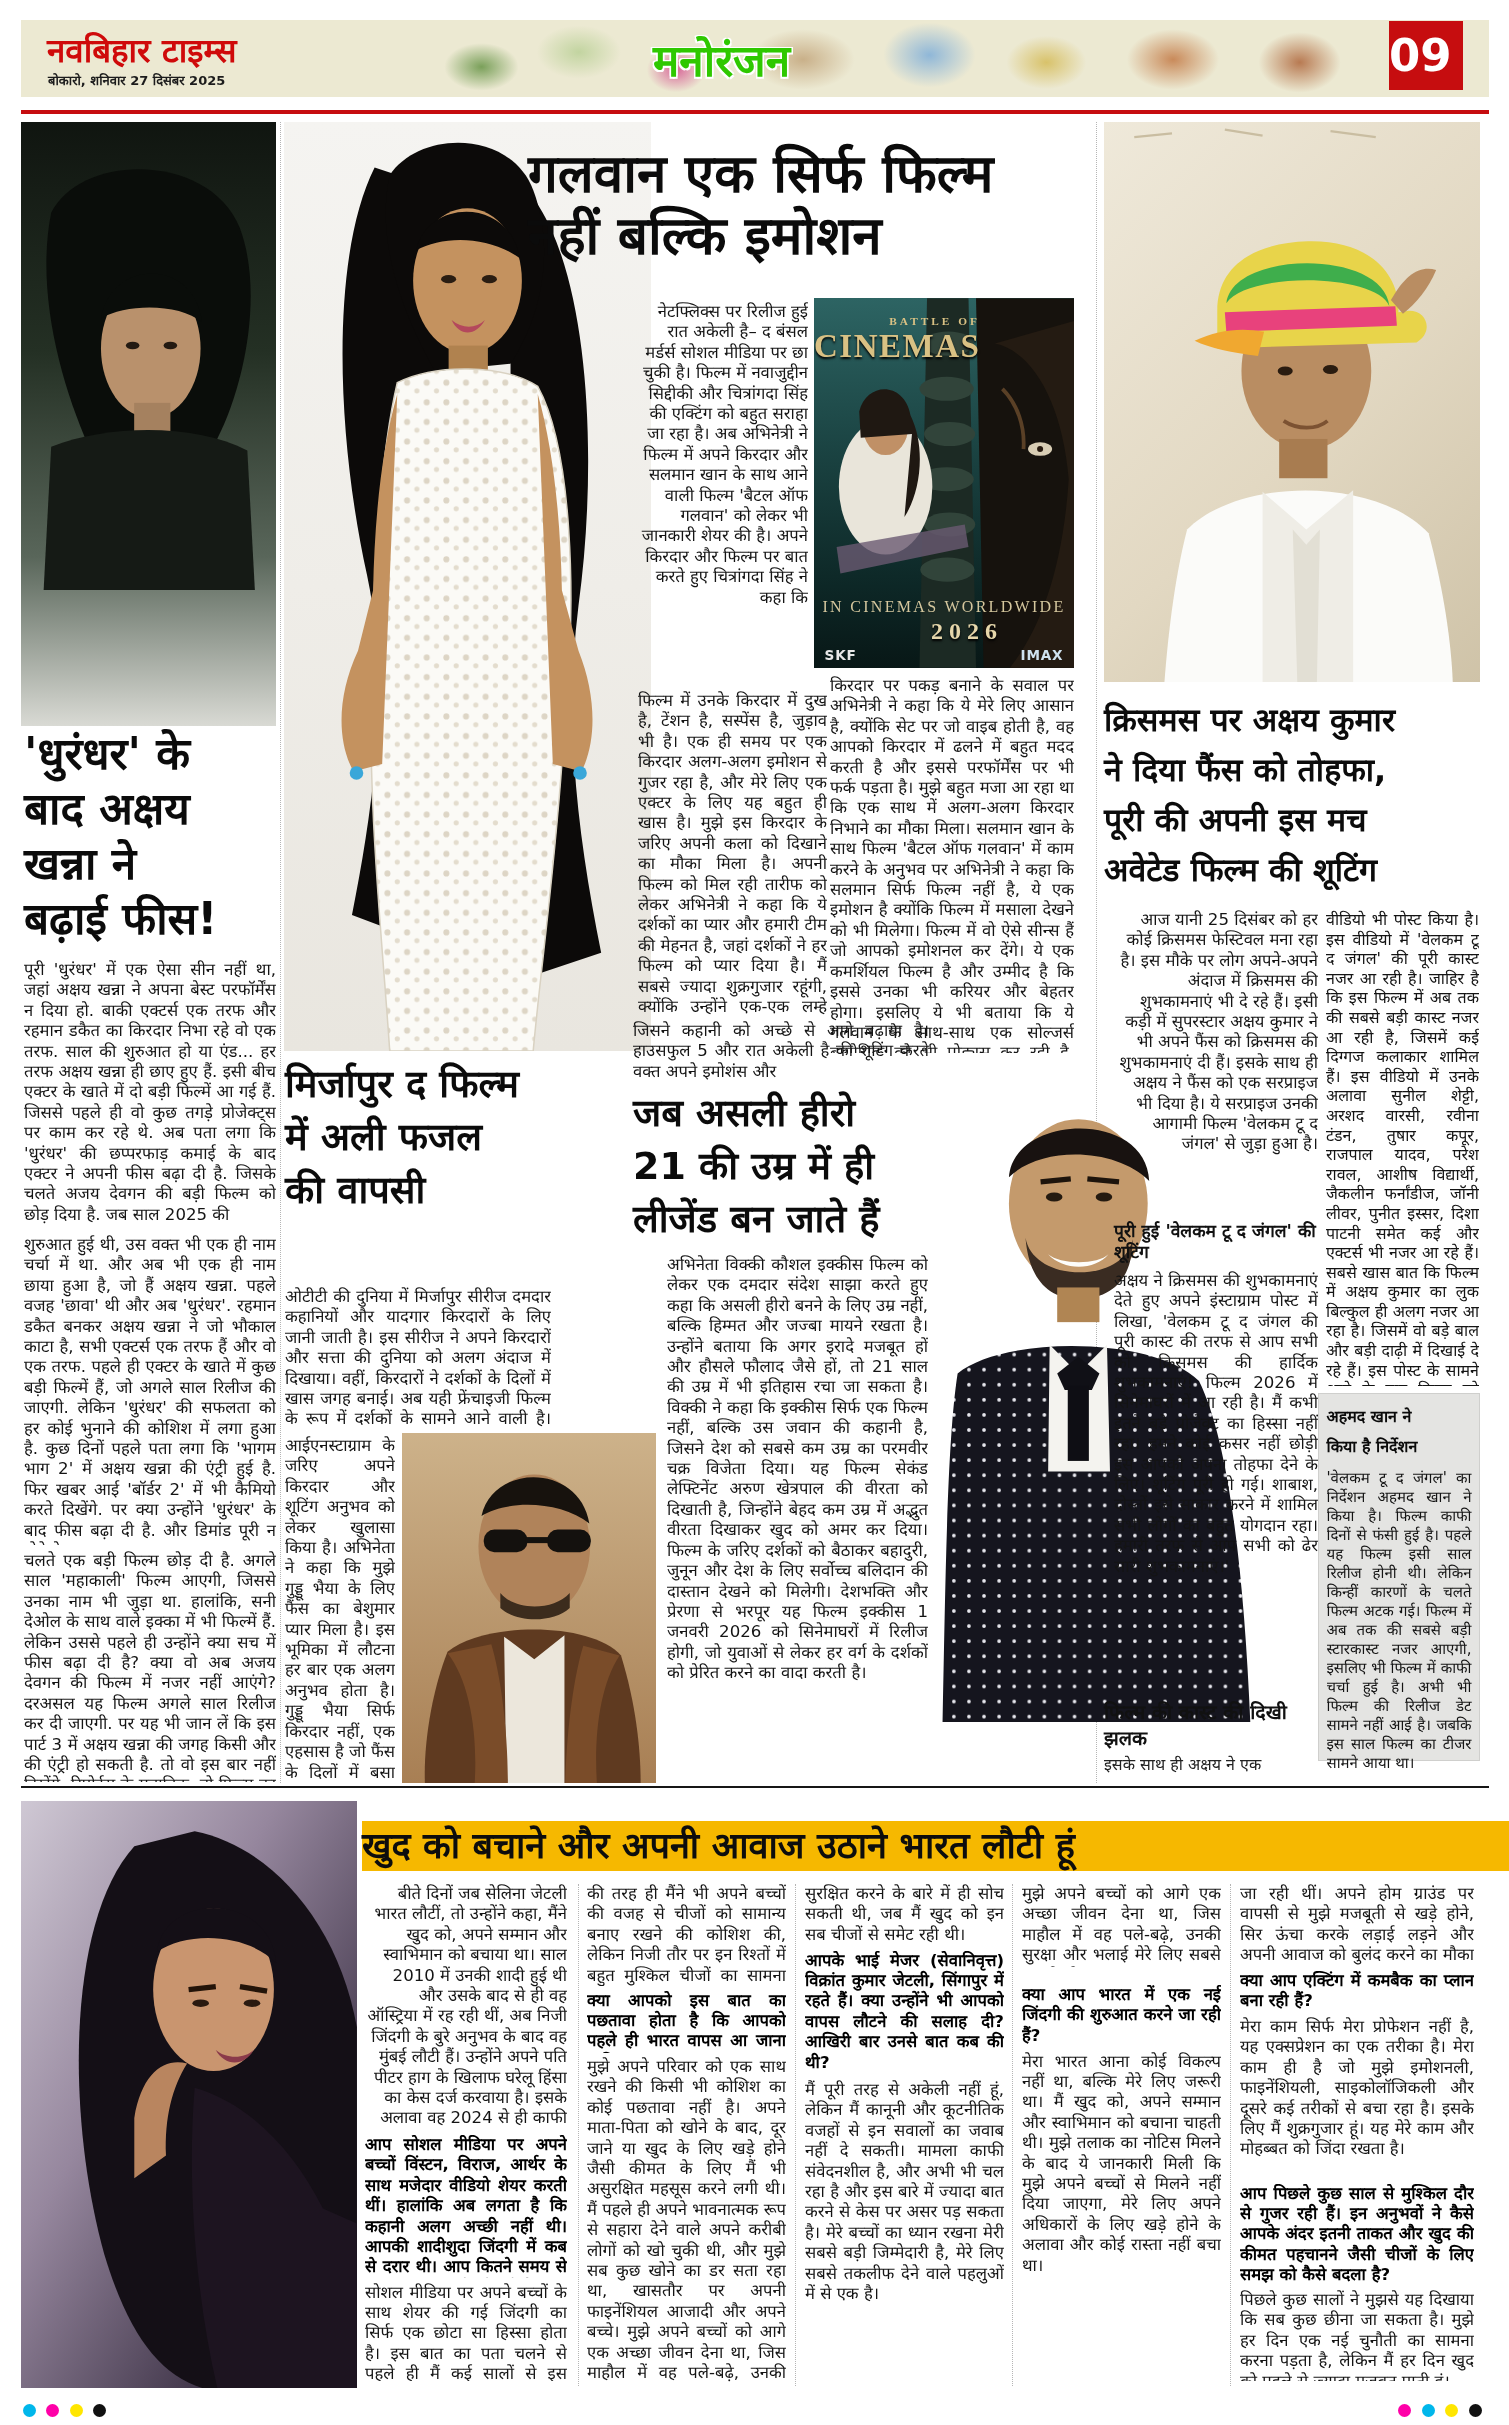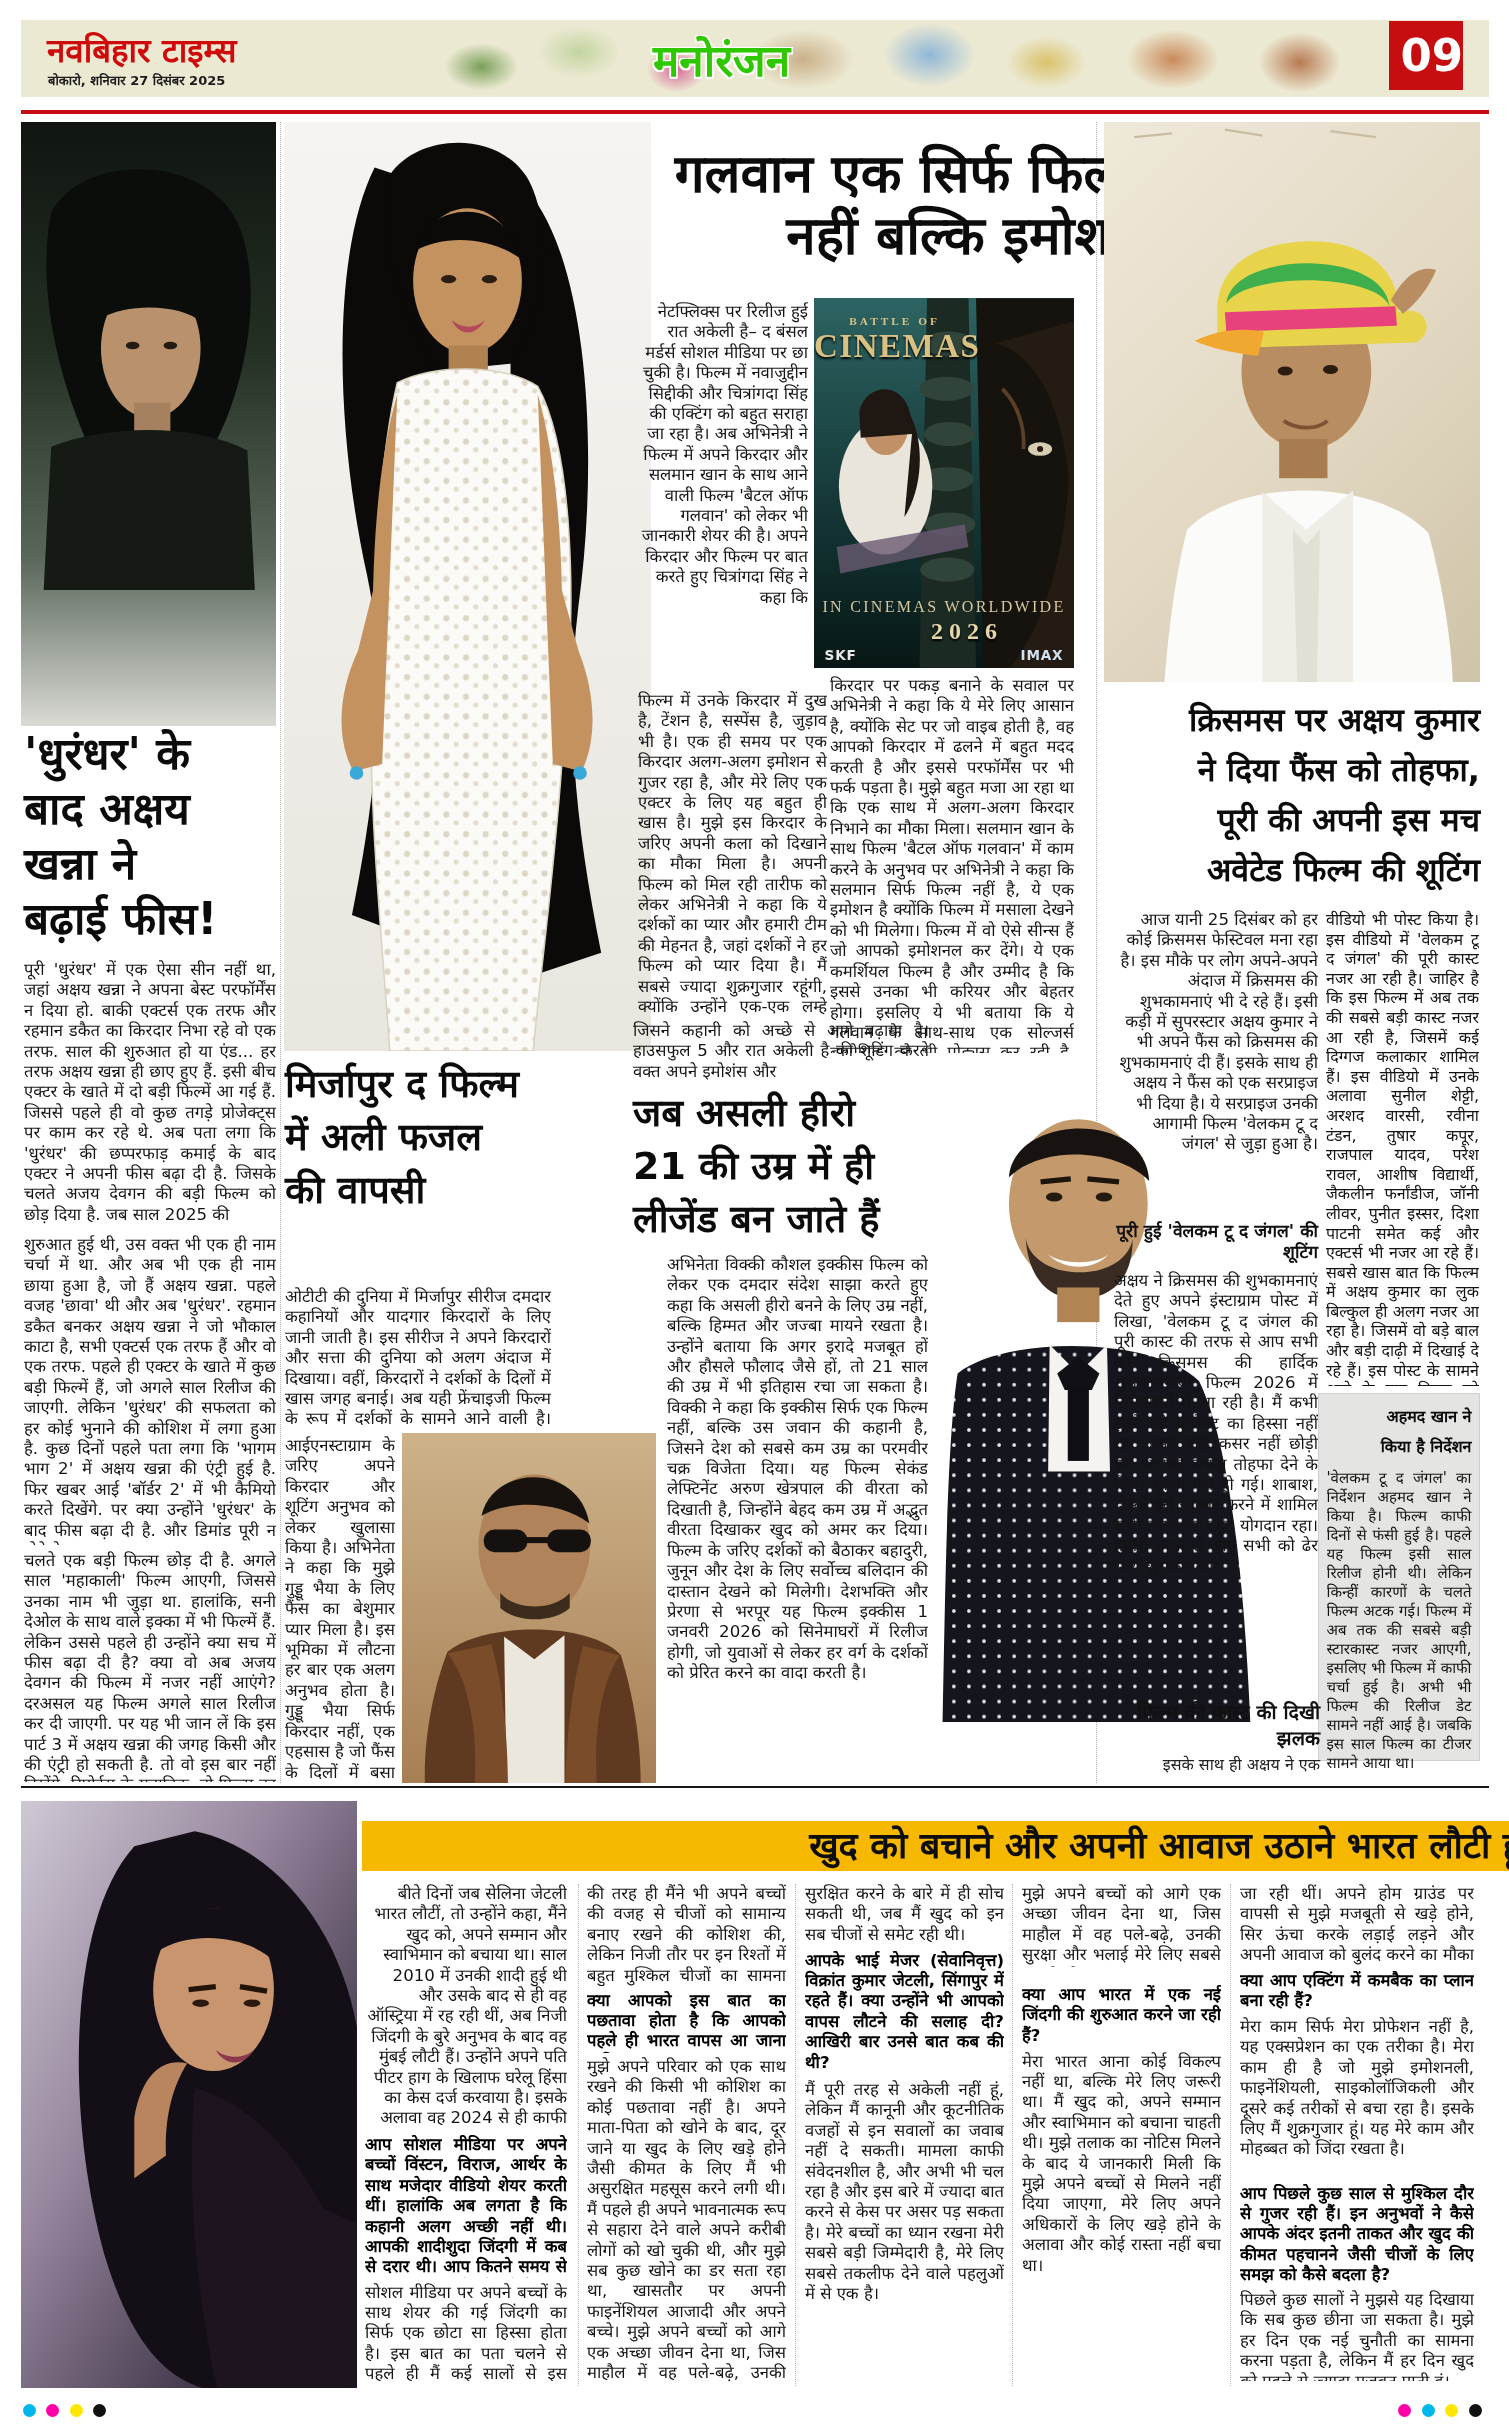--- a/index.html
+++ b/index.html
@@ -3,21 +3,21 @@
 <meta charset="utf-8">
 <style>
   html,body{margin:0;padding:0;background:#888;}
   #page{position:relative;width:1510px;height:2426px;background:#ffffff;
         font-family:"DejaVu Sans",sans-serif;color:#111;overflow:hidden;margin:0 auto;}
   .abs{position:absolute;}
   .bt{font-size:16.6px;line-height:20.4px;overflow:hidden;text-align:justify;color:#141414;}
   .ragL{text-align:right;}
   .hl{font-weight:bold;color:#0b0b0b;}
   .hl div{white-space:nowrap;}
-  .ctr{text-align:right;}
+  .ctr{text-align:left;}
   .dotv{border-left:1.5px dotted #b5b5b5;}
   .bold{font-weight:bold;}
   .qpara{font-weight:bold;color:#000;}
   .dot{width:13px;height:13px;border-radius:50%;display:inline-block;margin-right:6.8px;}
   .photo{overflow:hidden;}
   svg{display:block;}
 </style>
 </head>
 <body>
 
@@ -122,21 +122,21 @@
       <path d="M215 0 L345 0 L345 490 L225 490 Z" fill="#16120d"></path>
       <path d="M240 60 C290 70 330 140 338 240 C330 360 300 440 260 490 L345 490 L345 30 Z" fill="#241b12"></path>
       <ellipse cx="300" cy="200" rx="16" ry="9" fill="#d8cdb4"></ellipse>
       <circle cx="300" cy="200" r="4" fill="#27190e"></circle>
       <path d="M250 120 C270 140 280 170 278 200" stroke="#5a4026" stroke-width="5" fill="none"></path>
       <ellipse cx="95" cy="250" rx="62" ry="90" fill="#e9e5da"></ellipse>
       <ellipse cx="95" cy="170" rx="30" ry="38" fill="#c09066"></ellipse>
       <path d="M60 150 C70 110 120 110 128 155 C150 200 140 260 120 290 L130 180 L62 185 Z" fill="#1f1812"></path>
       <path d="M30 330 L200 300 L205 330 L35 365 Z" fill="#6a5a72" opacity="0.8"></path>
     </svg>
-    <div class="abs" style="left:0;top:16.6px;width:62%;text-align:center;color:#d9c184;font-size:11.3px;letter-spacing:3px;font-family:'Liberation Serif',serif;font-weight:bold;">BATTLE OF</div>
+    <div class="abs" style="left:0;top:16.6px;width:62%;text-align:center;color:#d9c184;font-size:11.3px;letter-spacing:3px;font-family:'Liberation Serif',serif;font-weight:bold;padding-left:40px;">BATTLE OF</div>
     <div class="abs" style="left:0;top:30px;width:62%;text-align:center;color:#d9c184;font-size:33px;font-weight:bold;font-family:'Liberation Serif',serif;letter-spacing:1.5px;text-shadow:0 1.5px 2.3px #000;">CINEMAS</div>
     <div class="abs" style="left:0;top:300px;width:100%;text-align:center;color:#d5c79e;font-size:16px;letter-spacing:2.3px;font-family:'Liberation Serif',serif;">IN CINEMAS WORLDWIDE</div>
     <div class="abs" style="left:0;top:320px;width:100%;text-align:center;color:#e6d7ab;font-size:24px;font-weight:bold;font-family:'Liberation Serif',serif;text-shadow:0 1.5px 2.3px #000;padding-left:20px;">2 0 2 6</div>
     <div class="abs" style="left:10.6px;top:349px;color:#e8e8e8;font-size:13.6px;font-weight:bold;letter-spacing:0.8px;">SKF</div>
     <div class="abs" style="right:10.6px;top:349px;color:#cfe2ef;font-size:13.6px;font-weight:bold;letter-spacing:0.8px;position:absolute;">IMAX</div>
   </div>
 
   <div class="abs bt ragL" style="left:638px;top:302px;width:170px;height:381px;">नेटफ्लिक्स पर रिलीज हुई रात अकेली है– द बंसल मर्डर्स सोशल मीडिया पर छा चुकी है। फिल्म में नवाजुद्दीन सिद्दीकी और चित्रांगदा सिंह की एक्टिंग को बहुत सराहा जा रहा है। अब अभिनेत्री ने फिल्म में अपने किरदार और सलमान खान के साथ आने वाली फिल्म 'बैटल ऑफ गलवान' को लेकर भी जानकारी शेयर की है। अपने किरदार और फिल्म पर बात करते हुए चित्रांगदा सिंह ने कहा कि</div>
   <div class="abs bt" style="left:638px;top:691px;width:189px;height:325px;">फिल्म में उनके किरदार में दुख है, टेंशन है, सस्पेंस है, जुड़ाव भी है। एक ही समय पर एक किरदार अलग-अलग इमोशन से गुजर रहा है, और मेरे लिए एक एक्टर के लिए यह बहुत ही खास है। मुझे इस किरदार के जरिए अपनी कला को दिखाने का मौका मिला है। अपनी फिल्म को मिल रही तारीफ को लेकर अभिनेत्री ने कहा कि ये दर्शकों का प्यार और हमारी टीम की मेहनत है, जहां दर्शकों ने हर फिल्म को प्यार दिया है। मैं सबसे ज्यादा शुक्रगुजार रहूंगी, क्योंकि उन्होंने एक-एक लम्हे को एक साथ लिखा है कि कुछ बदलाव करने की जरूरत ही नहीं थी और फिल्म बिखर नहीं सकती थी, जो किरदार के साथ एक्सपेरिमेंट भी नहीं कर सकते हैं। राइटर्स ने एक-एक डायलॉग को बहुत अच्छे से गढ़ा है,</div>
   <div class="abs bt" style="left:633px;top:1021px;width:296px;height:60px;">जिसने कहानी को अच्छे से आगे बढ़ाया है। हाउसफुल 5 और रात अकेली है की शूटिंग करते वक्त अपने इमोशंस और</div>

